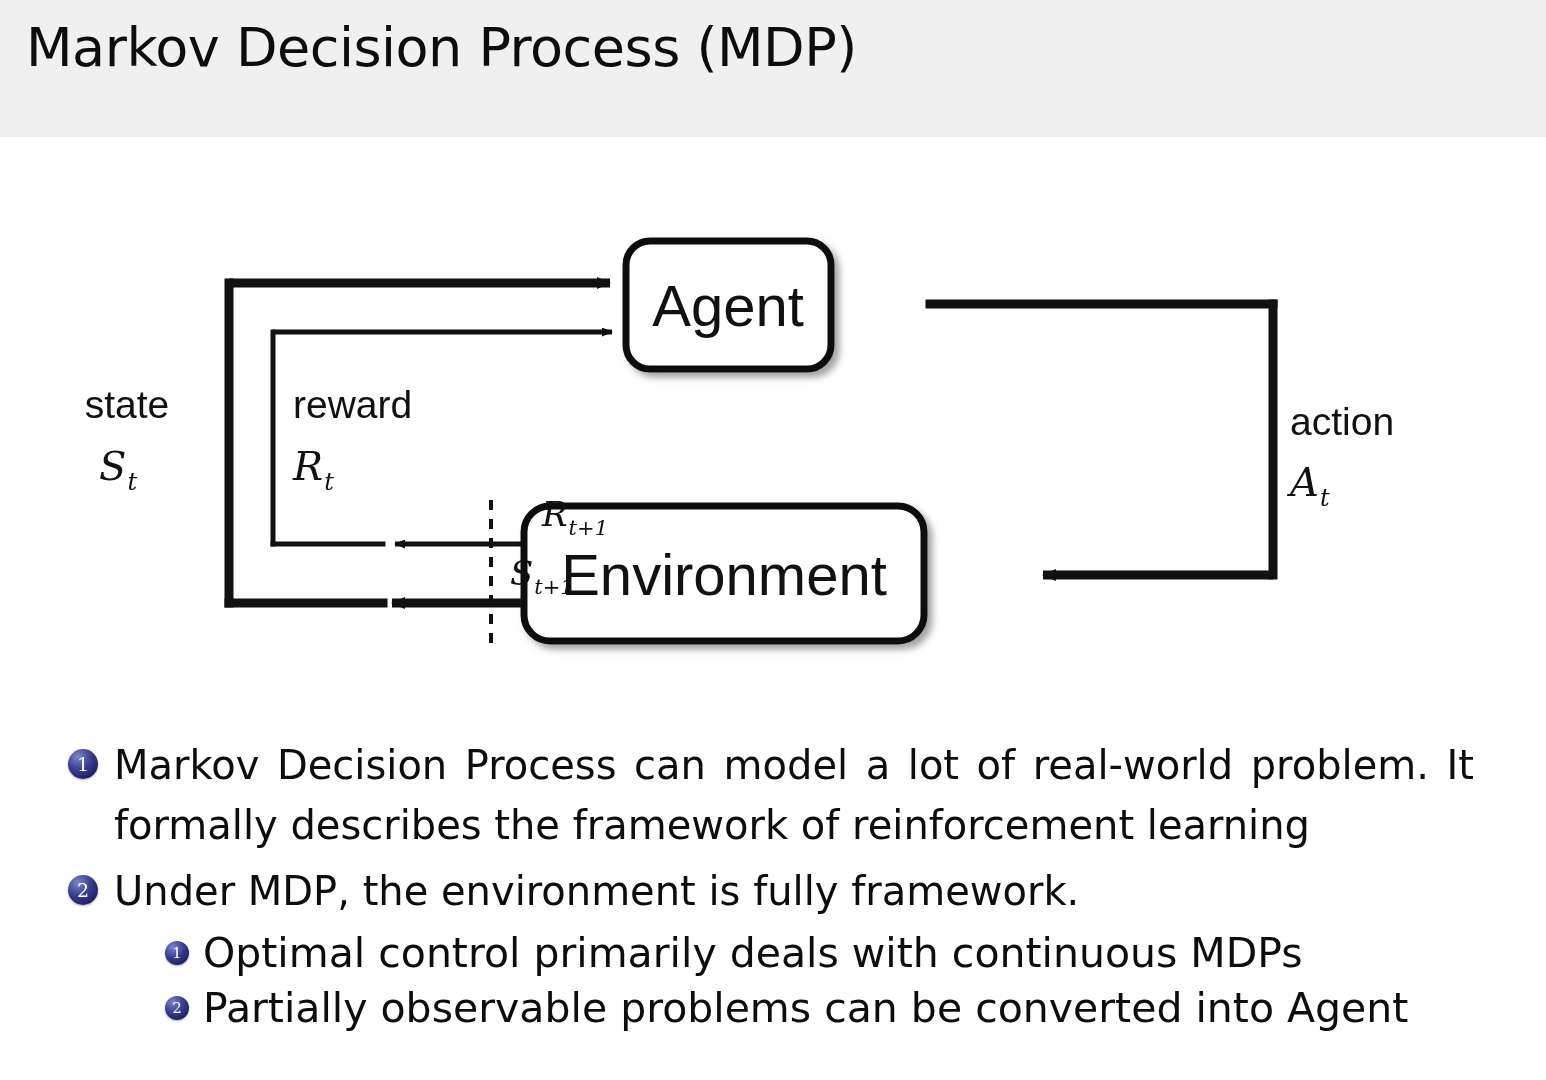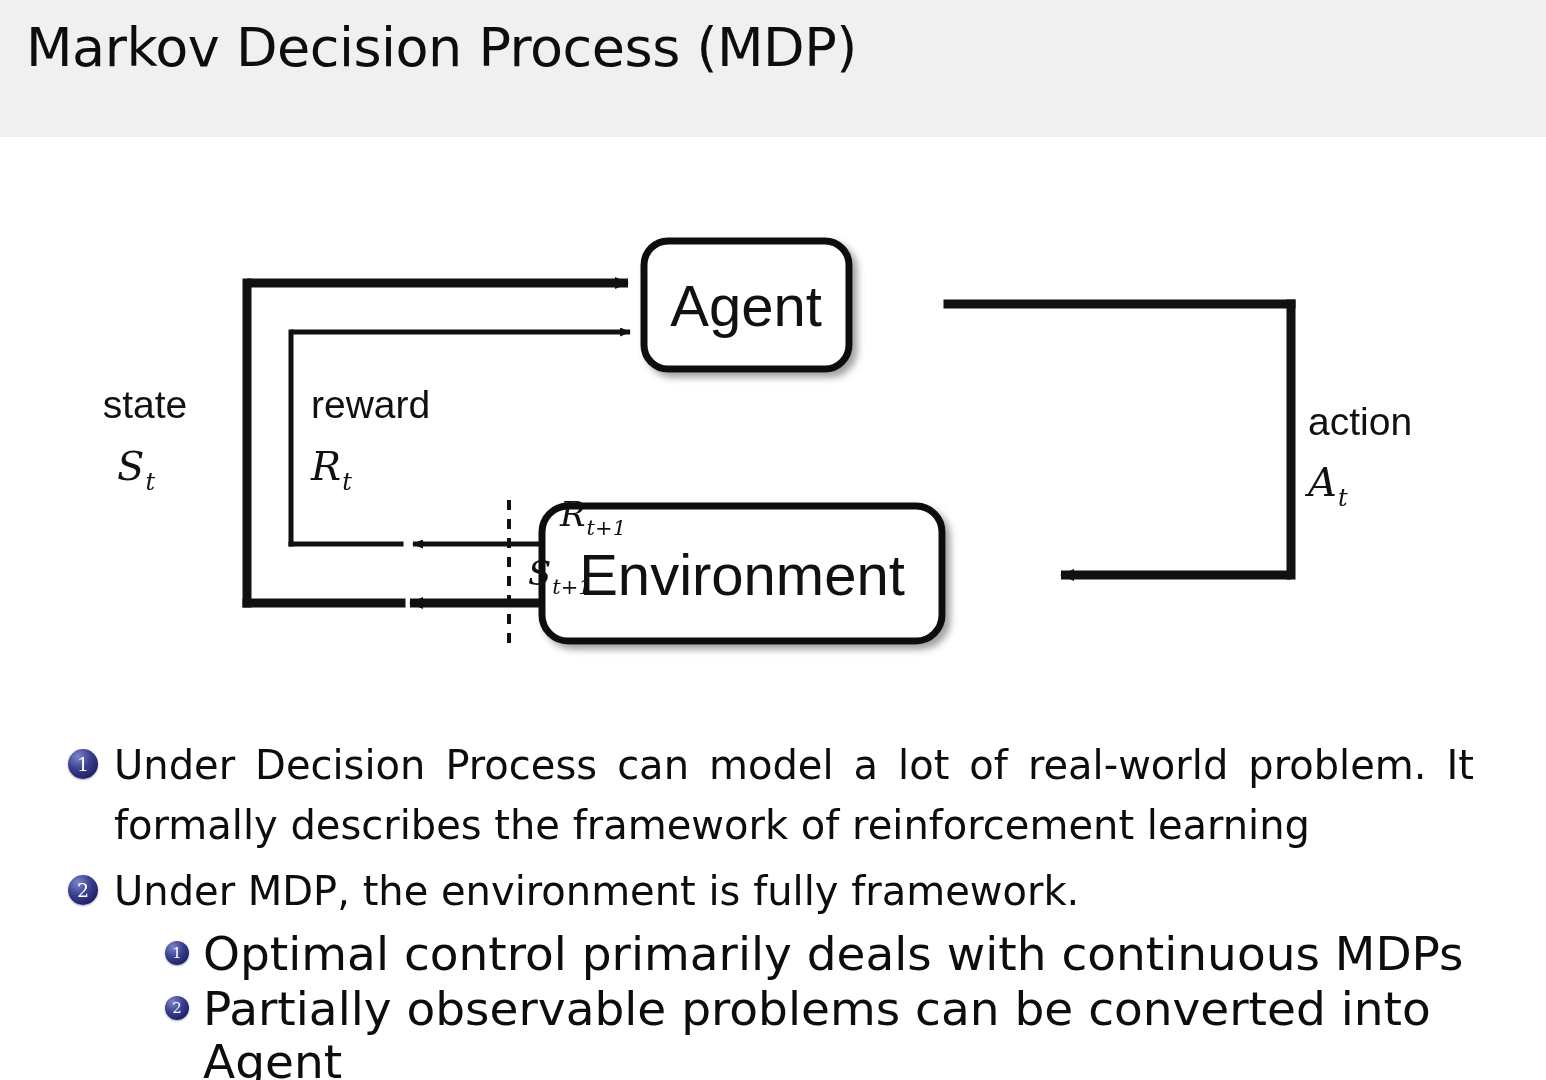--- a/index.html
+++ b/index.html
@@ -32,21 +32,21 @@
     font-size: 54px;
     font-weight: 400;
     color: #0d0d0d;
     letter-spacing: -0.5px;
     white-space: nowrap;
   }
 
   
   #mdp-diagram {
     position: absolute;
-    left: 18px;
+    left: 0;
     top: 108px;
     width: 1368px;
     height: 610px;
   }
   #mdp-diagram svg {
     display: block;
   }
   .box-label {
     font-family: "Liberation Sans", "DejaVu Sans", sans-serif;
     font-size: 58px;
@@ -131,21 +131,21 @@
     font-family: "DejaVu Sans", sans-serif;
     color: #0d0d0d;
   }
   .level-1 .bullet-text {
     font-size: 40px;
     line-height: 60px;
     max-width: 1360px;
     text-align: justify;
   }
   .level-2 .bullet-text {
-    font-size: 47px;
+    font-size: 41px;
     line-height: 53px;
   }
 </style>
 </head>
 <body>
 
 <div id="slide-header">
   <div id="slide-title">Markov Decision Process (MDP)</div>
 </div>
 
@@ -236,21 +236,21 @@
         <tspan class="math-label-small">S</tspan><tspan class="math-sub-sm" dx="1" dy="9">t+1</tspan>
       </text>
     </g>
   </svg>
 </div>
 
 <div id="bullet-list">
 
   <div class="bullet-row level-1">
     <div class="bullet-marker">1</div>
-    <div class="bullet-text">Under Decision Process can model a lot of real-world problem. It formally describes the framework of reinforcement learning</div>
+    <div class="bullet-text">Markov Decision Process can model a lot of real-world problem. It formally describes the framework of reinforcement learning</div>
   </div>
 
   <div class="bullet-row level-1">
     <div class="bullet-marker">2</div>
     <div class="bullet-text">Under MDP, the environment is fully framework.</div>
   </div>
 
   <div class="bullet-row level-2">
     <div class="bullet-marker">1</div>
     <div class="bullet-text">Optimal control primarily deals with continuous MDPs</div>

